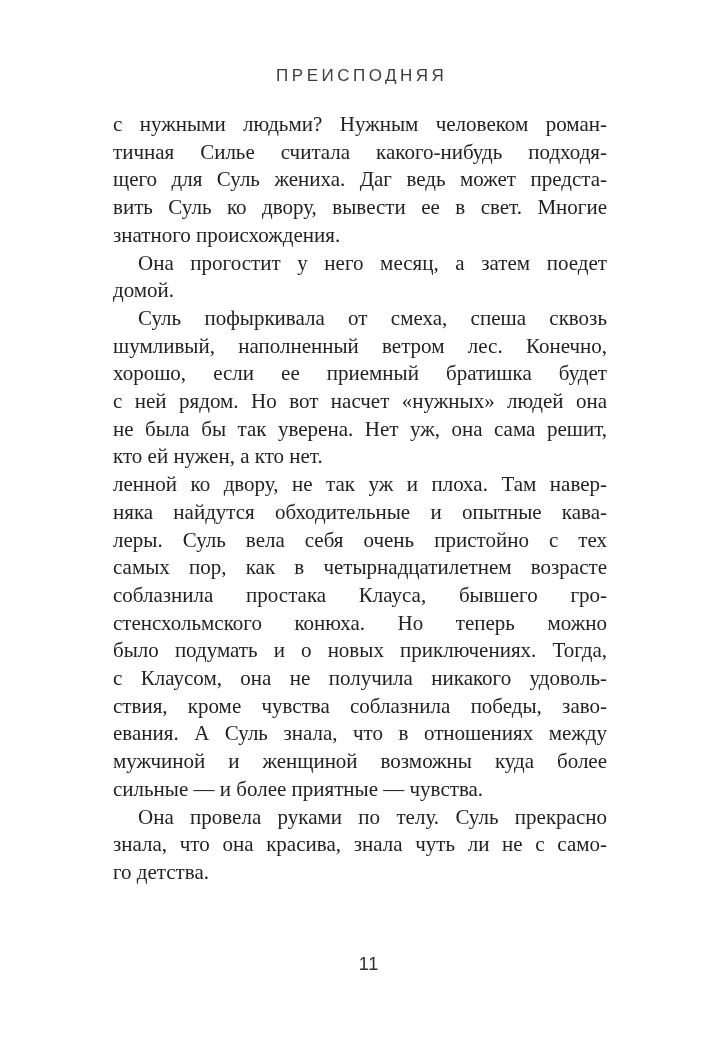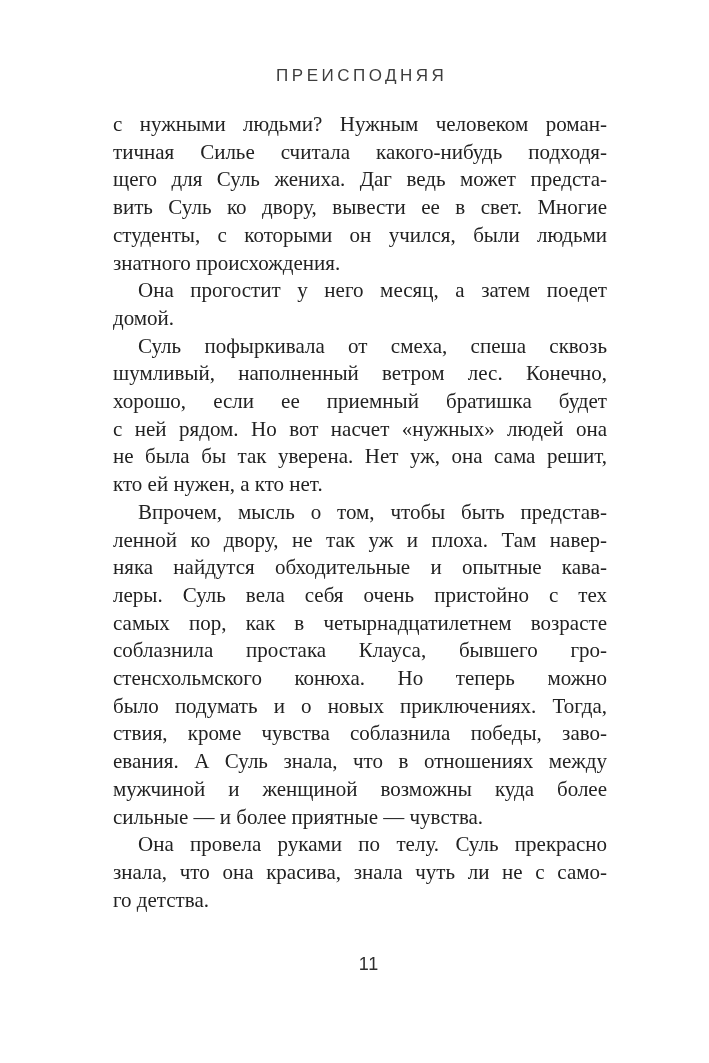--- a/index.html
+++ b/index.html
@@ -72,44 +72,43 @@
 
 <div class="book-page">
   <div class="running-header">ПРЕИСПОДНЯЯ</div>
 
   <div class="text-block">
       <div class="paragraph">
         <div class="line">с нужными людьми? Нужным человеком роман-</div>
         <div class="line">тичная Силье считала какого-нибудь подходя-</div>
         <div class="line">щего для Суль жениха. Даг ведь может предста-</div>
         <div class="line">вить Суль ко двору, вывести ее в свет. Многие</div>
-        <div class="line">студенты, с которыми он учился, были людьми</div>
         <div class="line last">знатного происхождения.</div>
       </div>
       <div class="paragraph">
         <div class="line indent">Она прогостит у него месяц, а затем поедет</div>
         <div class="line last">домой.</div>
       </div>
       <div class="paragraph">
         <div class="line indent">Суль пофыркивала от смеха, спеша сквозь</div>
         <div class="line">шумливый, наполненный ветром лес. Конечно,</div>
         <div class="line">хорошо, если ее приемный братишка будет</div>
         <div class="line">с ней рядом. Но вот насчет «нужных» людей она</div>
         <div class="line">не была бы так уверена. Нет уж, она сама решит,</div>
         <div class="line last">кто ей нужен, а кто нет.</div>
       </div>
       <div class="paragraph">
-        <div class="line indent">Впрочем, мысль о том, чтобы быть представ-</div>
         <div class="line">ленной ко двору, не так уж и плоха. Там навер-</div>
         <div class="line">няка найдутся обходительные и опытные кава-</div>
         <div class="line">леры. Суль вела себя очень пристойно с тех</div>
         <div class="line">самых пор, как в четырнадцатилетнем возрасте</div>
         <div class="line">соблазнила простака Клауса, бывшего гро-</div>
         <div class="line">стенсхольмского конюха. Но теперь можно</div>
         <div class="line">было подумать и о новых приключениях. Тогда,</div>
+        <div class="line">с Клаусом, она не получила никакого удоволь-</div>
         <div class="line">ствия, кроме чувства соблазнила победы, заво-</div>
         <div class="line">евания. А Суль знала, что в отношениях между</div>
         <div class="line">мужчиной и женщиной возможны куда более</div>
         <div class="line last">сильные — и более приятные — чувства.</div>
       </div>
       <div class="paragraph">
         <div class="line indent">Она провела руками по телу. Суль прекрасно</div>
         <div class="line">знала, что она красива, знала чуть ли не с само-</div>
         <div class="line last">го детства.</div>
       </div>

